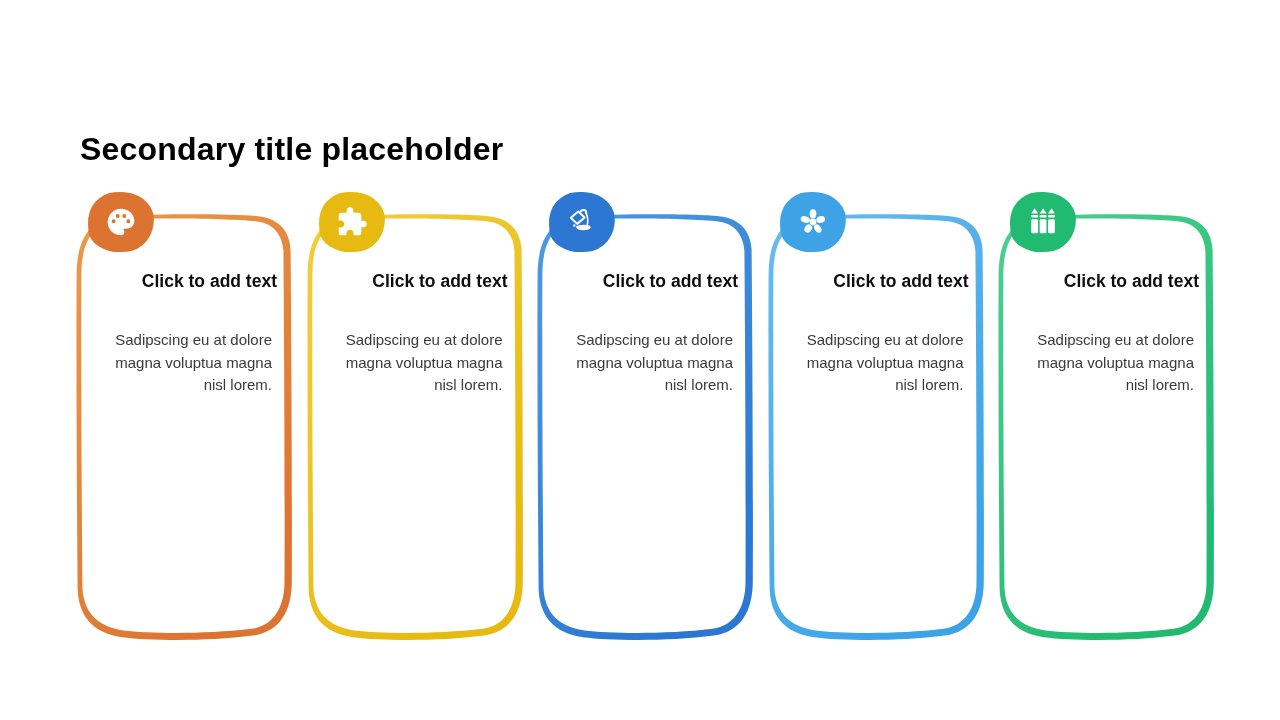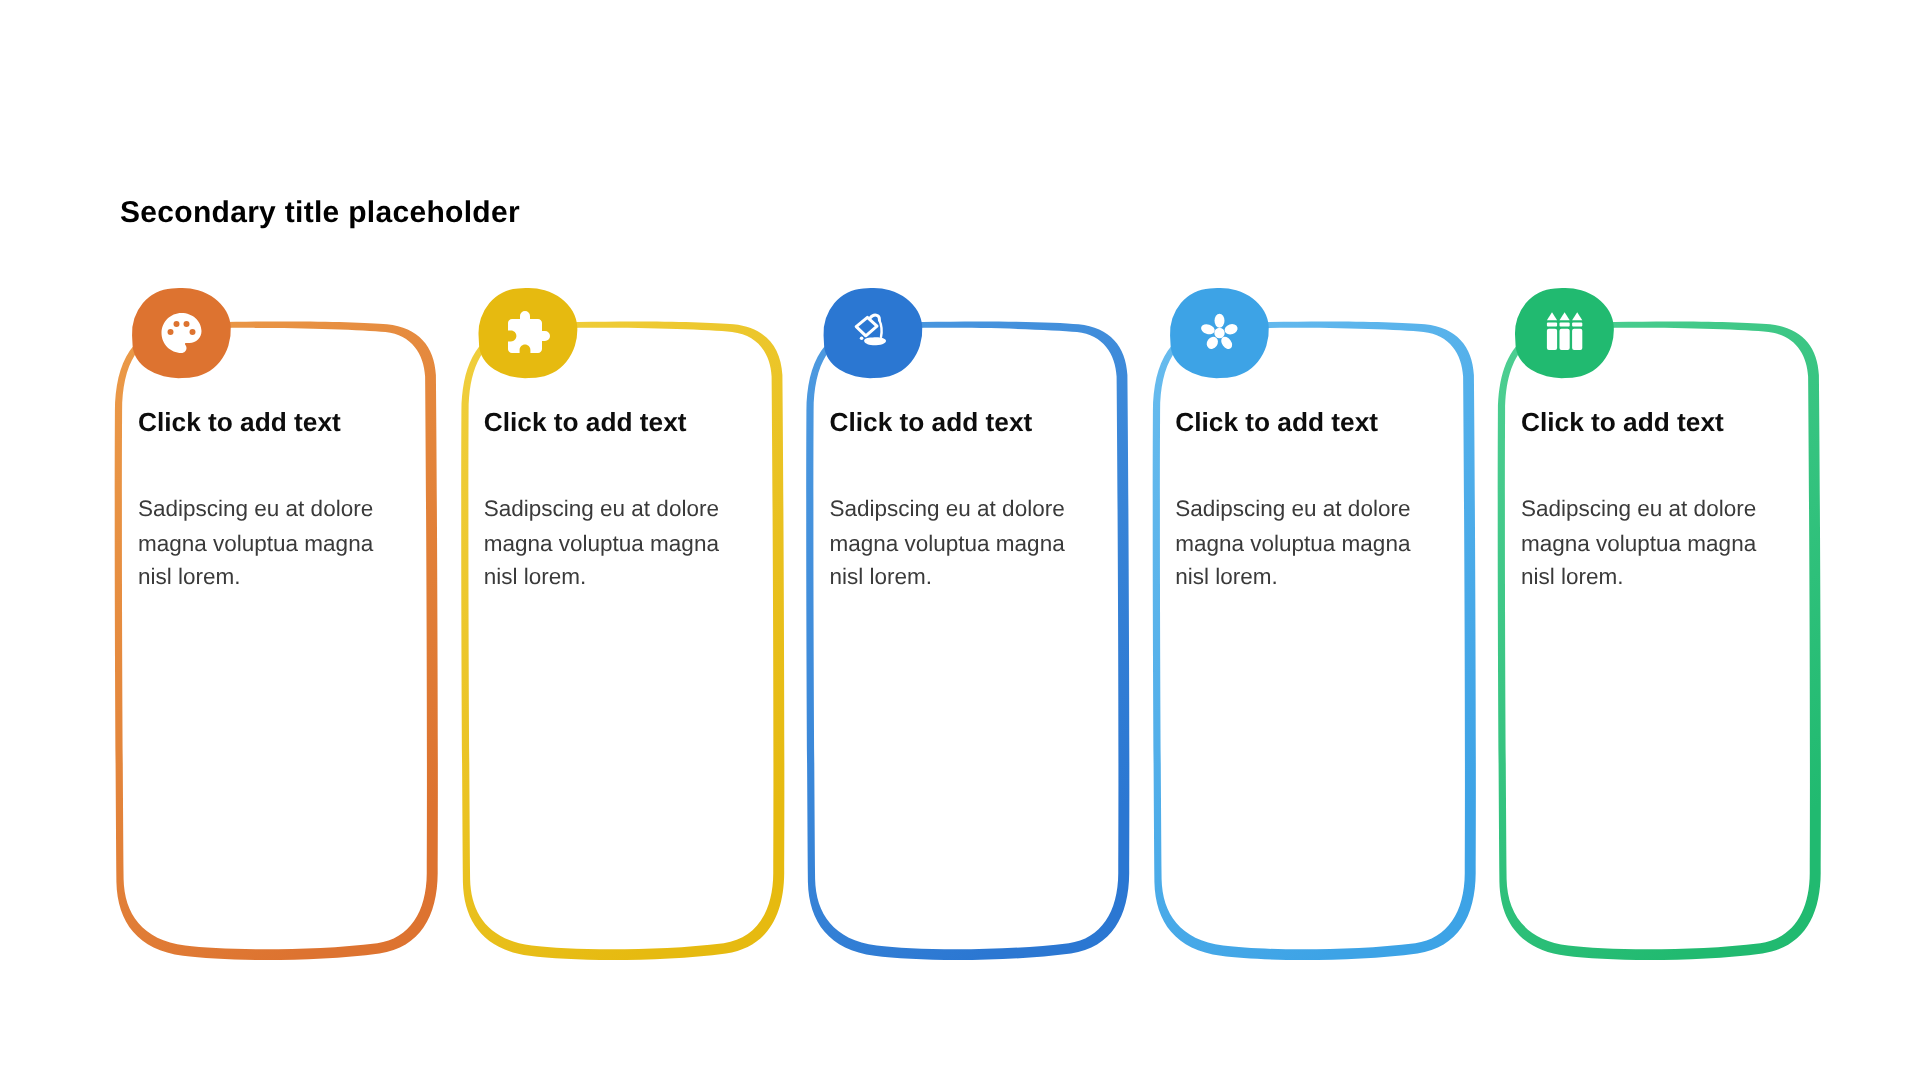--- a/index.html
+++ b/index.html
@@ -1,19 +1,19 @@
 <!DOCTYPE html>
 <html><head>
 <meta charset="utf-8">
 <style>
   html,body{margin:0;padding:0;background:#ffffff;}
   body{font-family:"Liberation Sans",sans-serif;}
   .slide{position:relative;width:1280px;height:720px;background:#ffffff;overflow:hidden;}
-  .title{position:absolute;left:80px;top:131px;font-size:20px;font-weight:700;color:#000000;letter-spacing:0.2px;}
-  .cards{position:absolute;left:75px;top:192px;display:flex;gap:12.5px;}
+  .title{position:absolute;left:80px;top:131px;font-size:32px;font-weight:700;color:#000000;letter-spacing:0.2px;}
+  .cards{position:absolute;left:75px;top:192px;display:flex;gap:12.5px;text-align:right;}
   .card{position:relative;width:218px;height:452px;}
   .border-svg{position:absolute;left:0;top:0;width:218px;height:452px;display:block;}
   .blob{position:absolute;left:13px;top:0;width:66px;height:60px;display:flex;align-items:center;justify-content:center;
         background:var(--c);border-radius:46% 54% 48% 52% / 54% 50% 58% 42%;transform:rotate(-3deg);}
   .blob svg{width:32px;height:32px;transform:rotate(3deg);}
   .card-heading{position:absolute;left:17px;top:79px;width:185px;font-size:17.5px;font-weight:700;color:#0d0d0d;cursor:text;}
   .card-body{position:absolute;left:17px;top:137px;width:180px;font-size:15px;line-height:22.5px;color:#3a3a3a;cursor:text;}
   .hidden-defs{position:absolute;width:0;height:0;overflow:hidden;}
 </style>
 </head>

